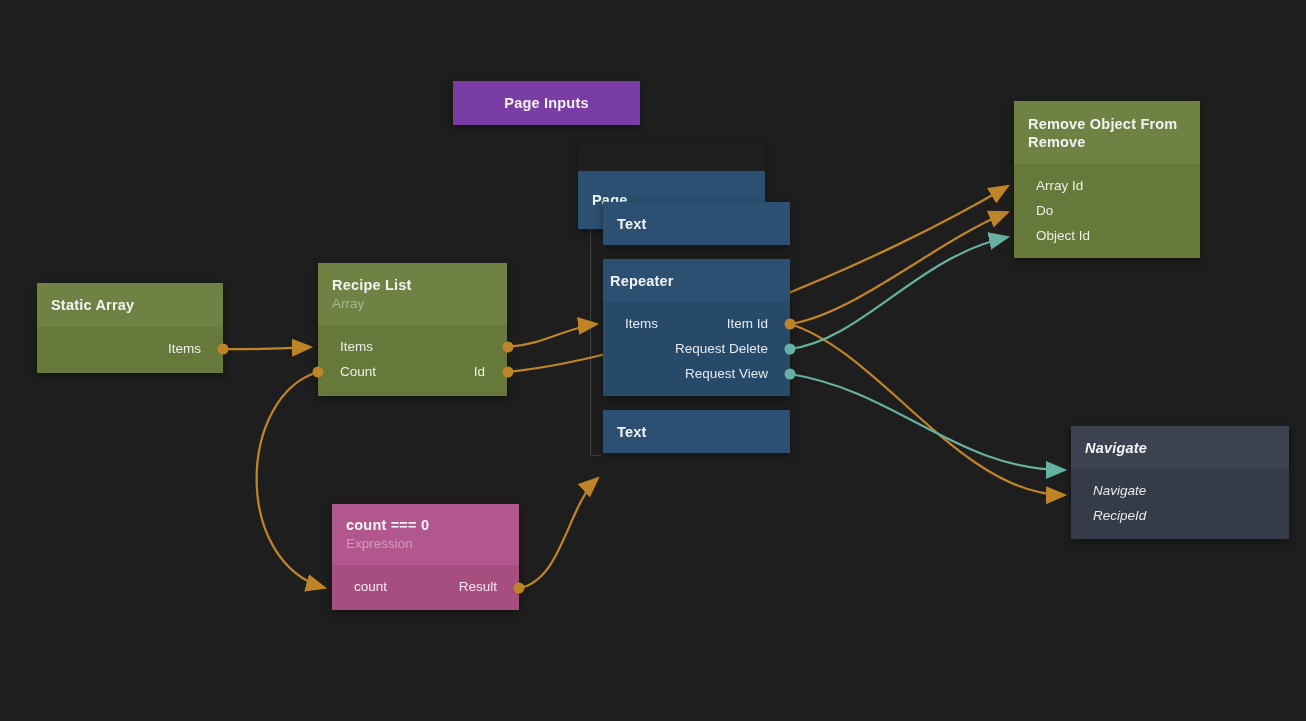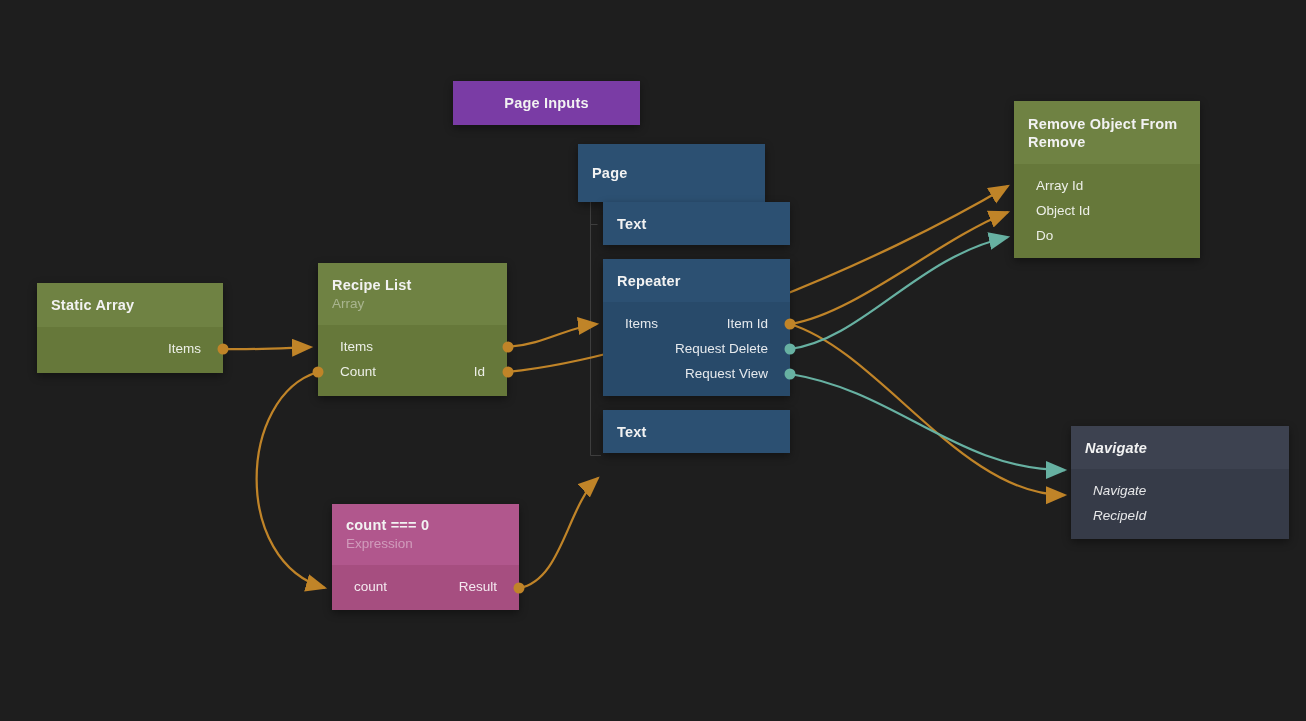--- a/index.html
+++ b/index.html
@@ -77,33 +77,33 @@
     <path class="wire orange" d="M519,588 C562,581 567,506 598,478" marker-end="url(#arr-o)"></path>
   </svg>
 
   <div class="node purple" style="left:453px;top:81px;width:187px;">
     <div class="hdr" style="height:44px;">
       <div class="title">Page Inputs</div>
     </div>
   </div>
 
   <div class="node blue" style="left:578px;top:144px;width:187px;">
-    <div class="hdr" style="height:58px;">
+    <div class="hdr" style="height:58px;margin-top:27px;">
       <div class="title">Page</div>
     </div>
   </div>
 
   <div class="node blue" style="left:603px;top:202px;width:187px;">
     <div class="hdr" style="height:43px;">
       <div class="title">Text</div>
     </div>
   </div>
 
   <div class="node blue" style="left:603px;top:259px;width:187px;">
-    <div class="hdr" style="height:43px;">
+    <div class="hdr" style="height:43px;padding-left:7px;">
       <div class="title">Repeater</div>
     </div>
     <div class="body" style="height:94px;">
       <div class="row">
         <span class="pl">Items</span>
         <span class="pr">Item Id</span>
       </div>
       <div class="row">
         <span class="pr">Request Delete</span>
       </div>
@@ -148,24 +148,24 @@
 
   <div class="node green" style="left:1014px;top:101px;width:186px;">
     <div class="hdr" style="height:63px;">
       <div class="title">Remove Object From Remove</div>
     </div>
     <div class="body" style="height:94px;">
       <div class="row">
         <span class="pl">Array Id</span>
       </div>
       <div class="row">
+        <span class="pl">Do</span>
+      </div>
+      <div class="row">
         <span class="pl">Object Id</span>
-      </div>
-      <div class="row">
-        <span class="pl">Do</span>
       </div>
     </div>
   </div>
 
   <div class="node gray" style="left:1071px;top:426px;width:218px;font-style:italic;">
     <div class="hdr" style="height:43px;">
       <div class="title">Navigate</div>
     </div>
     <div class="body" style="height:70px;">
       <div class="row">

